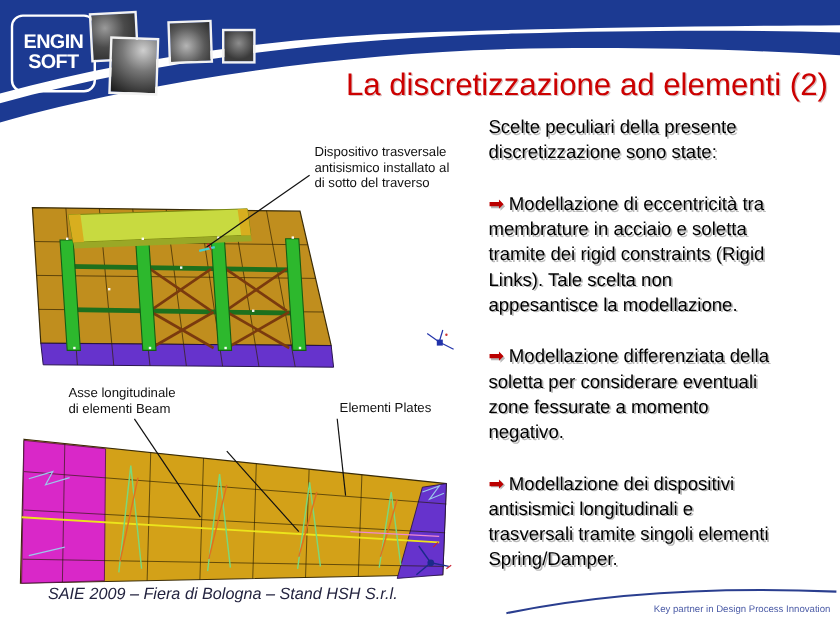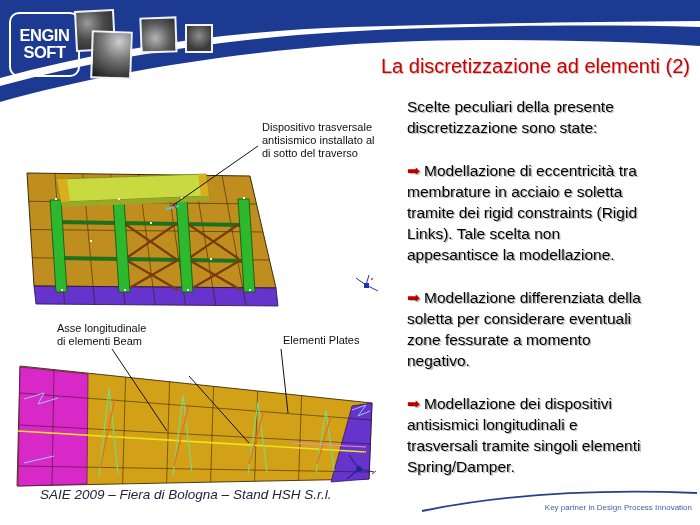--- a/index.html
+++ b/index.html
@@ -19,21 +19,21 @@
     position:absolute;border:2px solid #f2f2f2;box-sizing:border-box;
     background:
       radial-gradient(circle at 30% 30%, #9a9a9a 0%, #4a4a4a 45%, #222 100%);
   }
   .thumb.t2{background:radial-gradient(circle at 70% 20%, #cfcfcf 0%, #777 40%, #1d1d1d 95%);}
   .thumb.t3{background:radial-gradient(circle at 40% 60%, #b5b5b5 0%, #5a5a5a 55%, #2a2a2a 100%);}
   .thumb.t4{background:radial-gradient(circle at 50% 40%, #8d8d8d 0%, #3a3a3a 70%);}
   
   .slide-title{
     position:absolute;right:10px;top:55px;width:600px;text-align:right;
-    font-size:20px;color:#cc0000;text-shadow:1px 1px 0 #d9c2c2;white-space:nowrap;
+    font-size:26px;color:#cc0000;text-shadow:1px 1px 0 #d9c2c2;white-space:nowrap;
   }
   
   .body-col{
     position:absolute;left:407px;top:96px;width:293px;
     font-size:15.5px;font-weight:normal;line-height:21px;color:#000;
     text-shadow:1.4px 1.4px 0 #b9b9b9;
   }
   .body-col p{margin:0 0 22px 0;}
   .pre{white-space:pre-line;}
   .bullet-arrow{color:#bb0000;padding-right:4px;}

